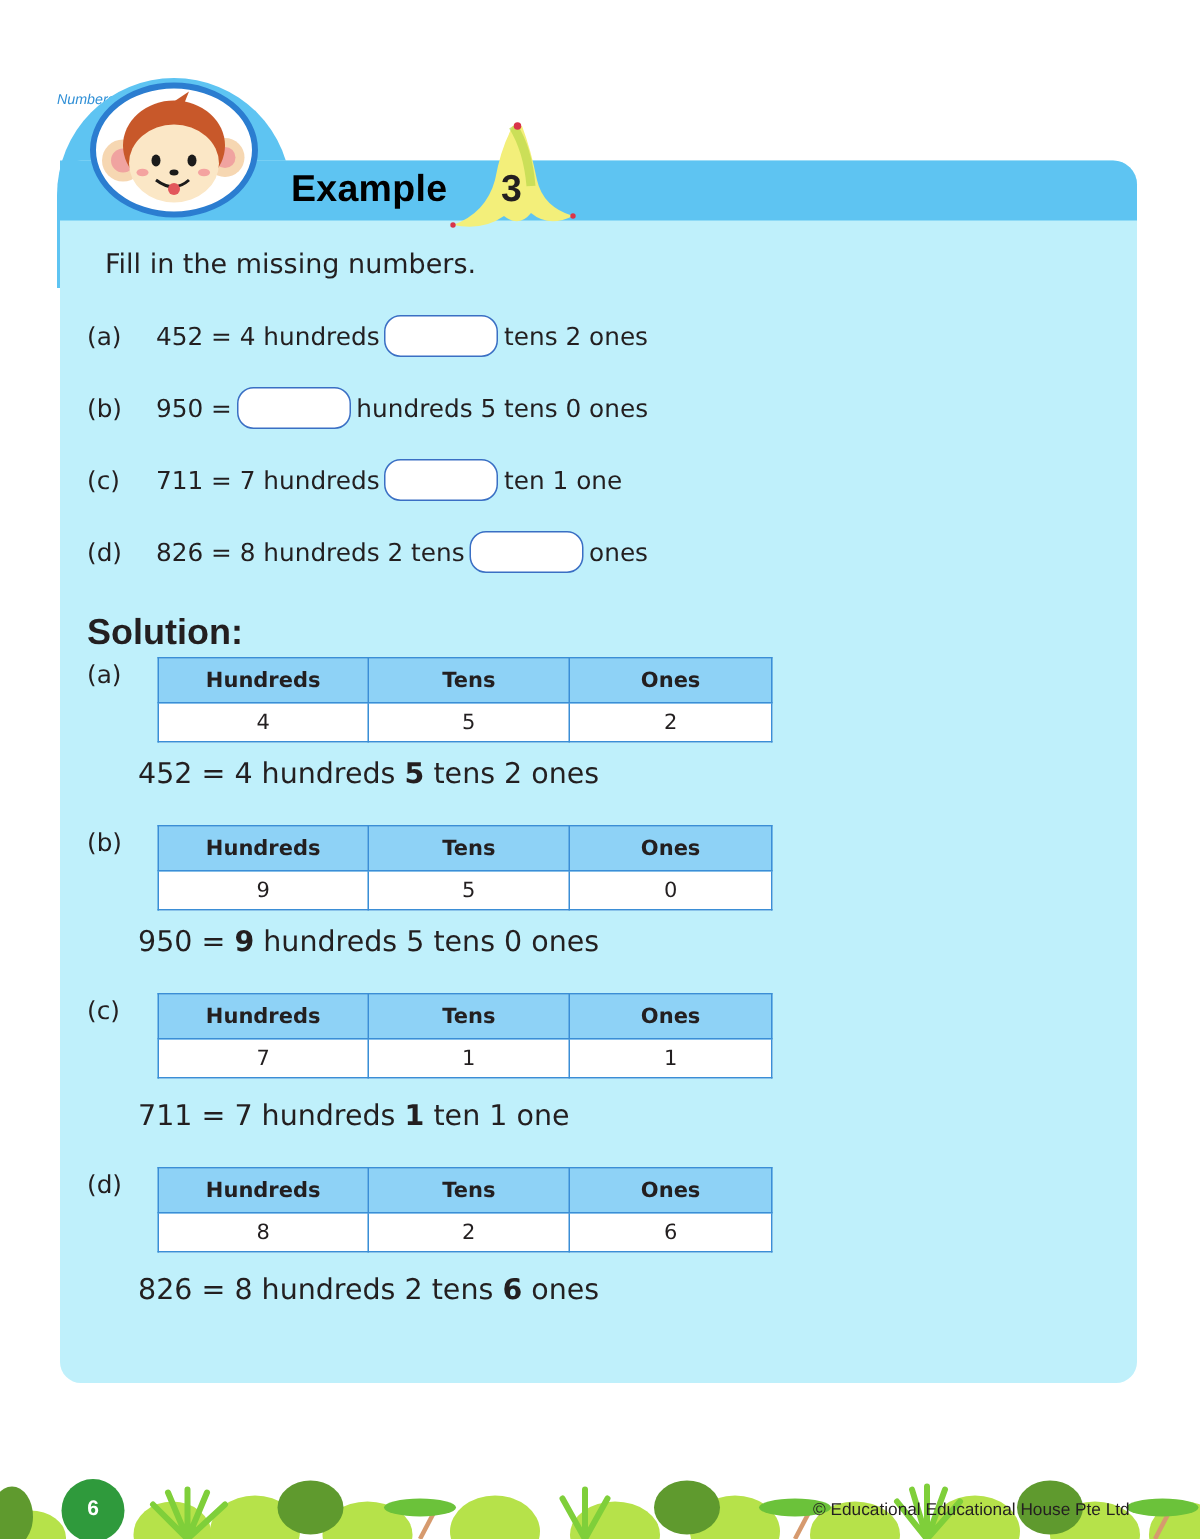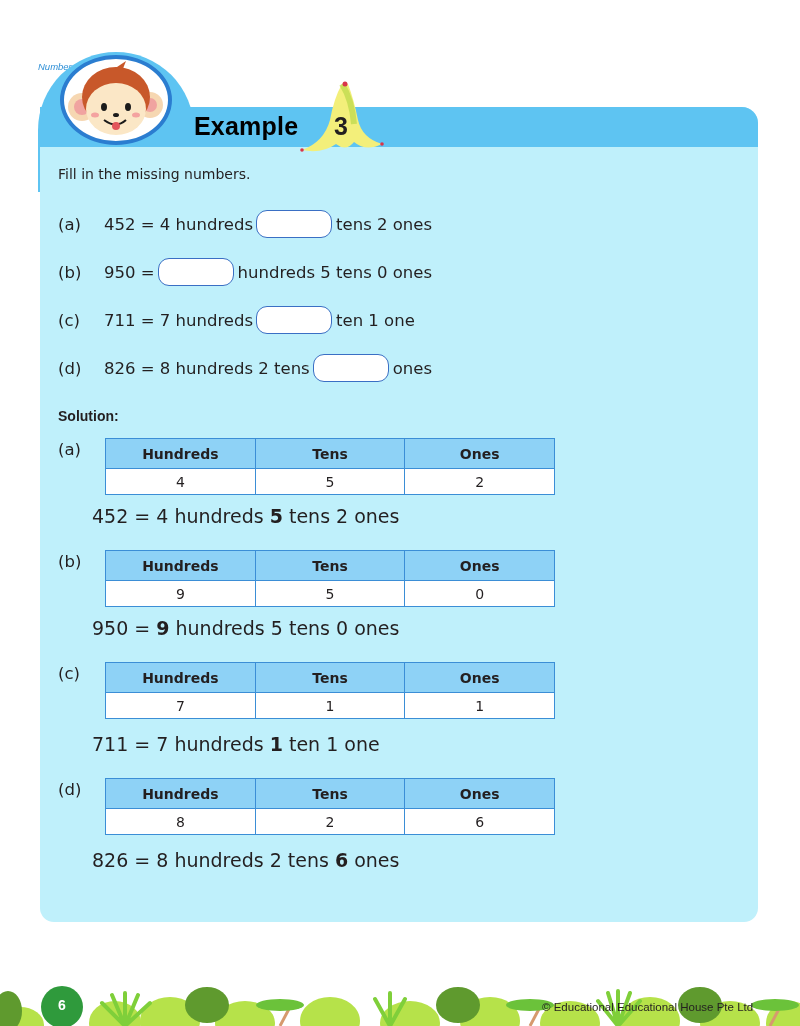--- a/index.html
+++ b/index.html
@@ -39,41 +39,41 @@
     .banana {
       position: absolute; left: 296px; top: 80px; width: 90px; height: 78px;
     }
     .example-number {
       position: absolute; left: 334px; top: 112px;
       font-family: "Liberation Sans", sans-serif; font-weight: 900;
       font-size: 25px; color: #231f20;
     }
 
     .instruction {
-      position: absolute; left: 58px; top: 166px; font-size: 14px;
+      position: absolute; left: 70px; top: 166px; font-size: 18px;
     }
     .question {
       position: absolute; left: 58px; height: 30px; display: flex; align-items: center;
       font-size: 16.5px; white-space: nowrap;
     }
     .question .label { width: 46px; display: inline-block; }
     .answer-box {
       display: inline-block; width: 76px; height: 28px; background: #ffffff;
       border: 1.5px solid #3a6fc4; border-radius: 11px; margin: 0 4px 0 3px;
       vertical-align: middle;
     }
 
     .solution-heading {
       position: absolute; left: 58px; top: 408px;
       font-family: "Liberation Sans", sans-serif; font-weight: 900;
-      font-size: 14px; color: #231f20;
+      font-size: 24px; color: #231f20;
     }
     .sol-label { position: absolute; left: 58px; font-size: 16.5px; }
     .pv-table {
-      position: absolute; left: 105px; width: 450px; border-collapse: collapse;
+      position: absolute; left: 105px; width: 410px; border-collapse: collapse;
       border: 1.5px solid #3b8ed6;
     }
     .pv-table th {
       background: #8ed2f6; font-weight: bold; font-size: 14px; height: 30px;
       border: 1.5px solid #3b8ed6; width: 150px; font-family: "DejaVu Sans", sans-serif;
       color: #231f20;
     }
     .pv-table td {
       background: #ffffff; font-size: 14px; height: 26px; text-align: center;
       border: 1.5px solid #3b8ed6;

